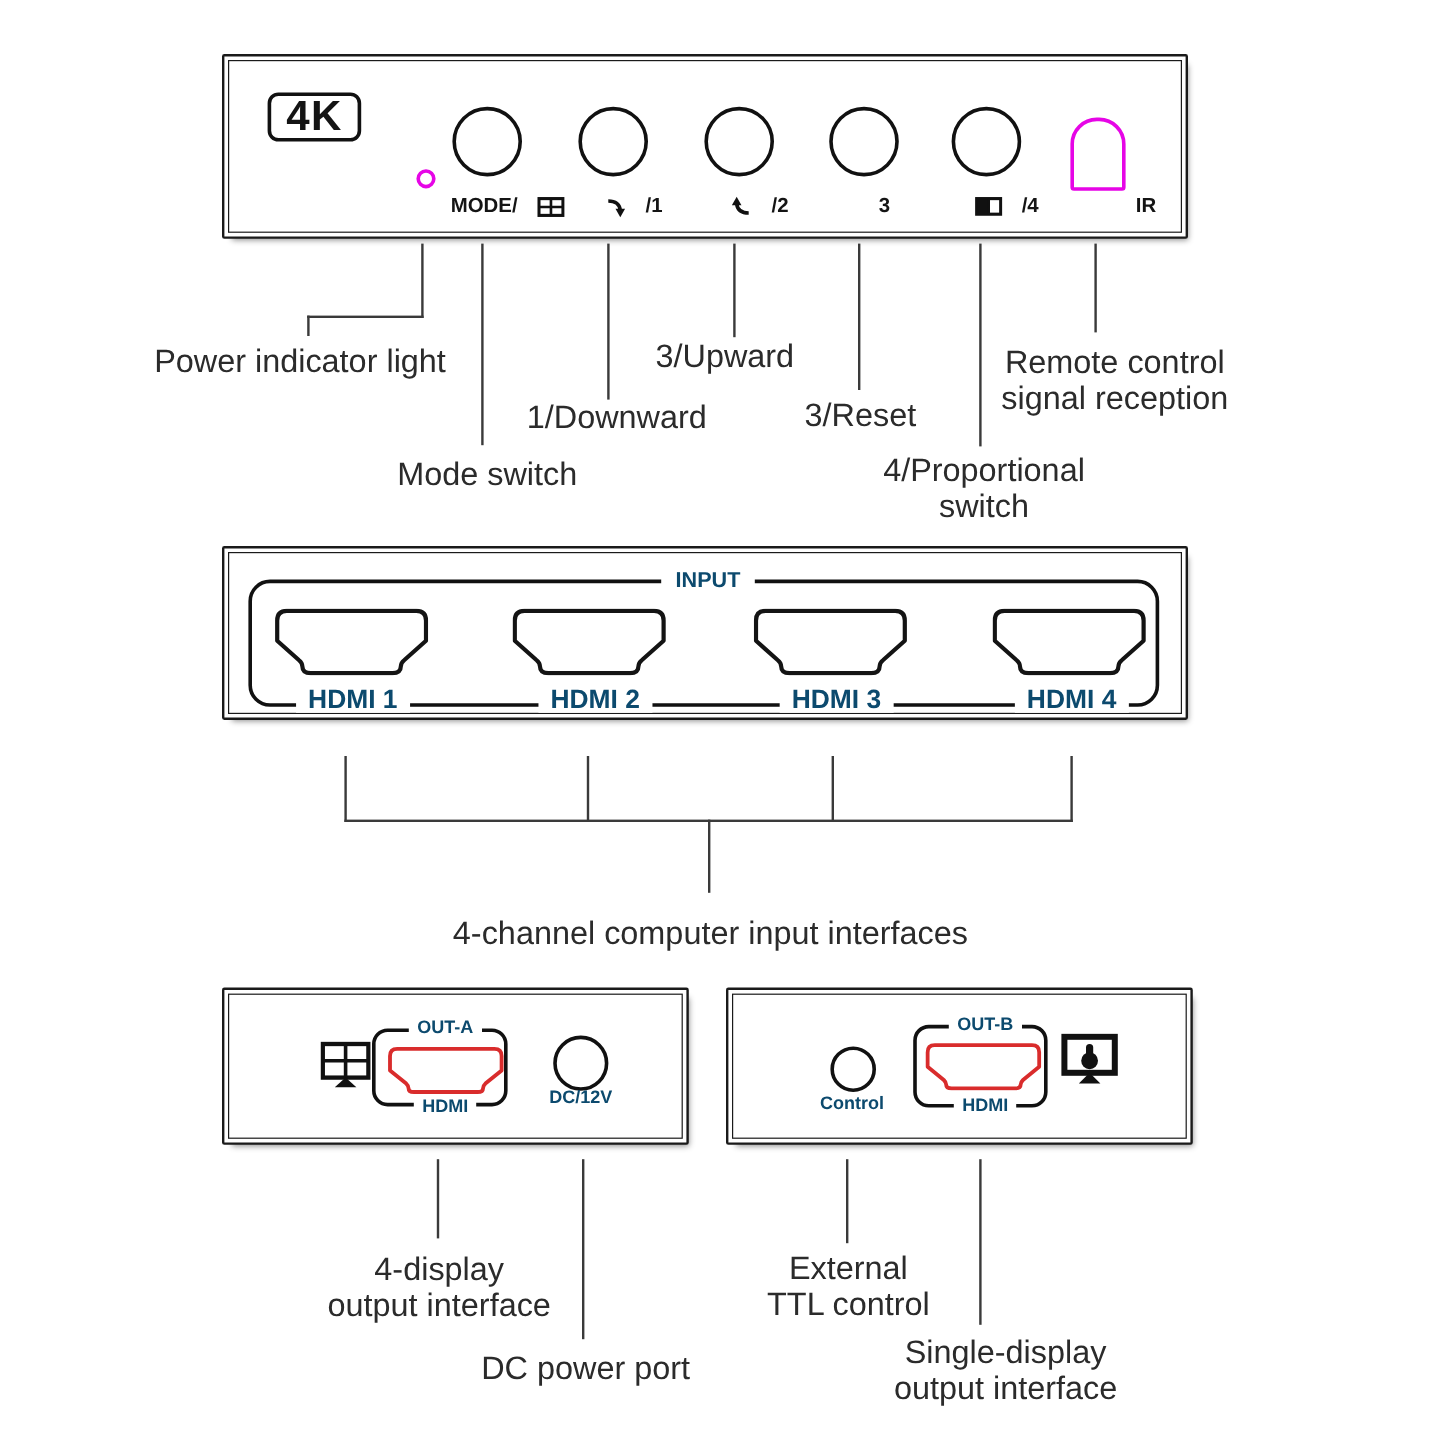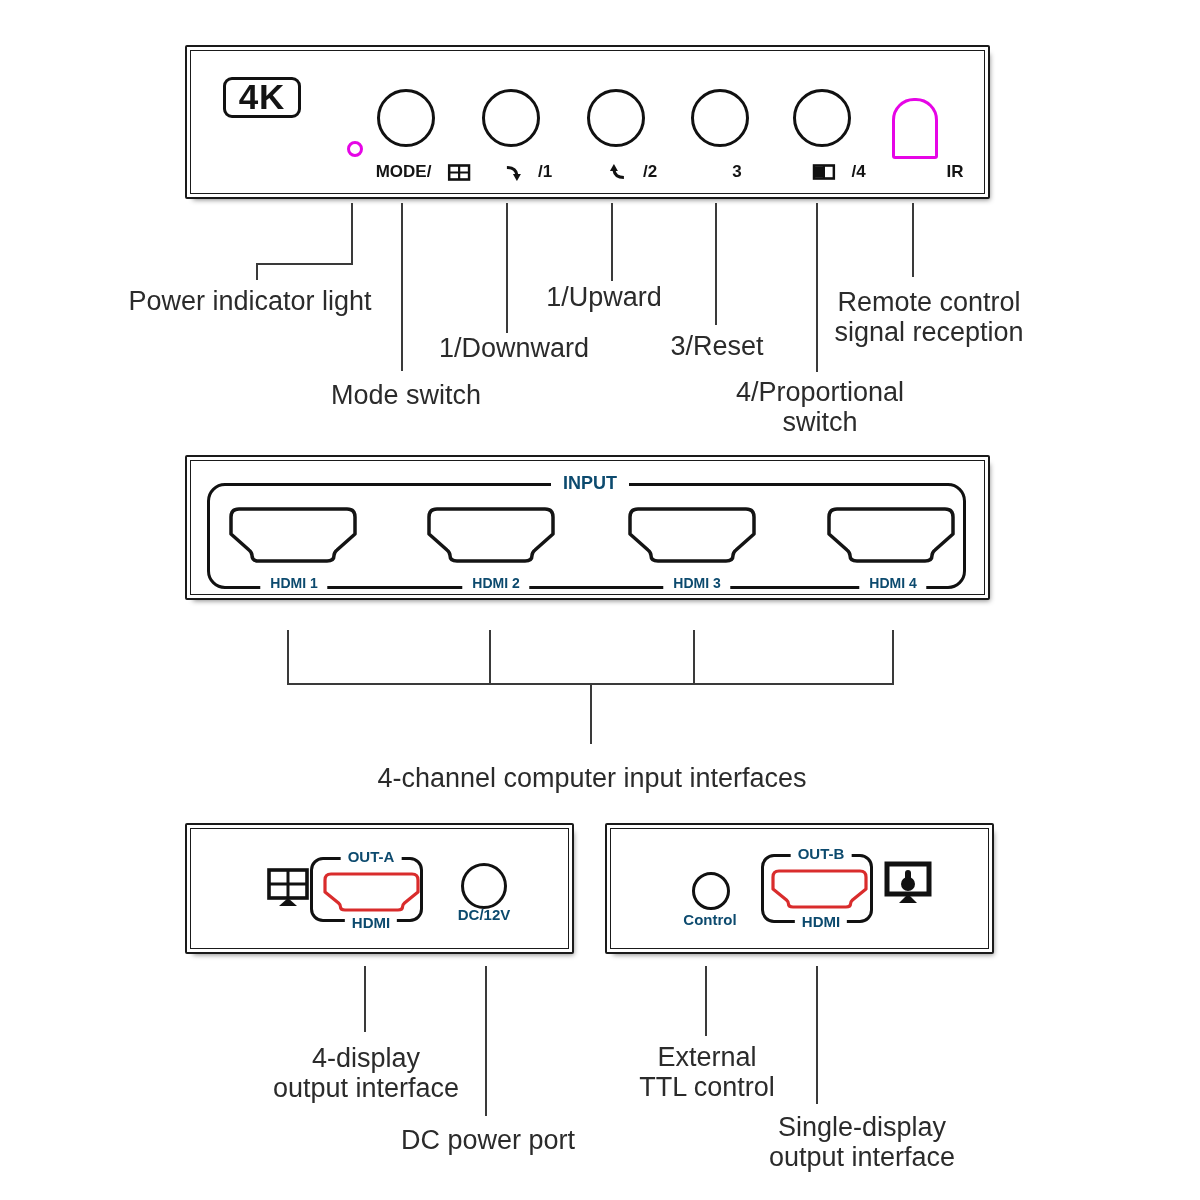--- a/index.html
+++ b/index.html
@@ -25,21 +25,21 @@
   .vline{position:absolute;width:2px;background:#3a3a3a;}
   .hline{position:absolute;height:2px;background:#3a3a3a;}
   .note{position:absolute;transform:translateX(-50%);font-size:27px;line-height:30px;color:#2b2b2b;
         text-align:center;white-space:nowrap;}
   .note span{display:block;}
   
   .rrect{position:absolute;border:3.5px solid #111;}
   .ptag{position:absolute;transform:translateX(-50%);background:#fff;color:#0c4a6e;font-weight:bold;
         white-space:nowrap;}
   .ptag.big{font-size:18px;line-height:22px;padding:0 12px;}
-  .ptag.mid{font-size:14px;line-height:22px;padding:0 10px;}
+  .ptag.mid{font-size:22px;line-height:22px;padding:0 10px;}
   .ptag.sml{font-size:15px;line-height:18px;padding:0 7px;}
   .jack{position:absolute;border:3px solid #111;border-radius:50%;background:#fff;}
 </style>
 </head>
 <body>
 
 <div class="canvas">
 
   <div class="panel" style="left:185px;top:45px;width:801px;height:150px;">
     <div class="bezel"></div>
@@ -111,21 +111,21 @@
   <div class="note" style="left:250px;top:286px;">
     <span>Power indicator light</span>
   </div>
   <div class="note" style="left:390px;top:380px;margin-left:16px;">
     <span>Mode switch</span>
   </div>
   <div class="note" style="left:514px;top:333px;">
     <span>1/Downward</span>
   </div>
   <div class="note" style="left:604px;top:282px;">
-    <span>1/Upward</span>
+    <span>3/Upward</span>
   </div>
   <div class="note" style="left:717px;top:331px;">
     <span>3/Reset</span>
   </div>
   <div class="note" style="left:820px;top:377px;">
     <span>4/Proportional</span>
     <span>switch</span>
   </div>
   <div class="note" style="left:929px;top:287px;">
     <span>Remote control</span>
@@ -221,18 +221,18 @@
     <span>4-display</span>
     <span>output interface</span>
   </div>
   <div class="note" style="left:488px;top:1125px;">
     <span>DC power port</span>
   </div>
   <div class="note" style="left:707px;top:1042px;">
     <span>External</span>
     <span>TTL control</span>
   </div>
-  <div class="note" style="left:862px;top:1112px;">
+  <div class="note" style="left:838px;top:1112px;">
     <span>Single-display</span>
     <span>output interface</span>
   </div>
 
 </div>
 
 </body></html>

